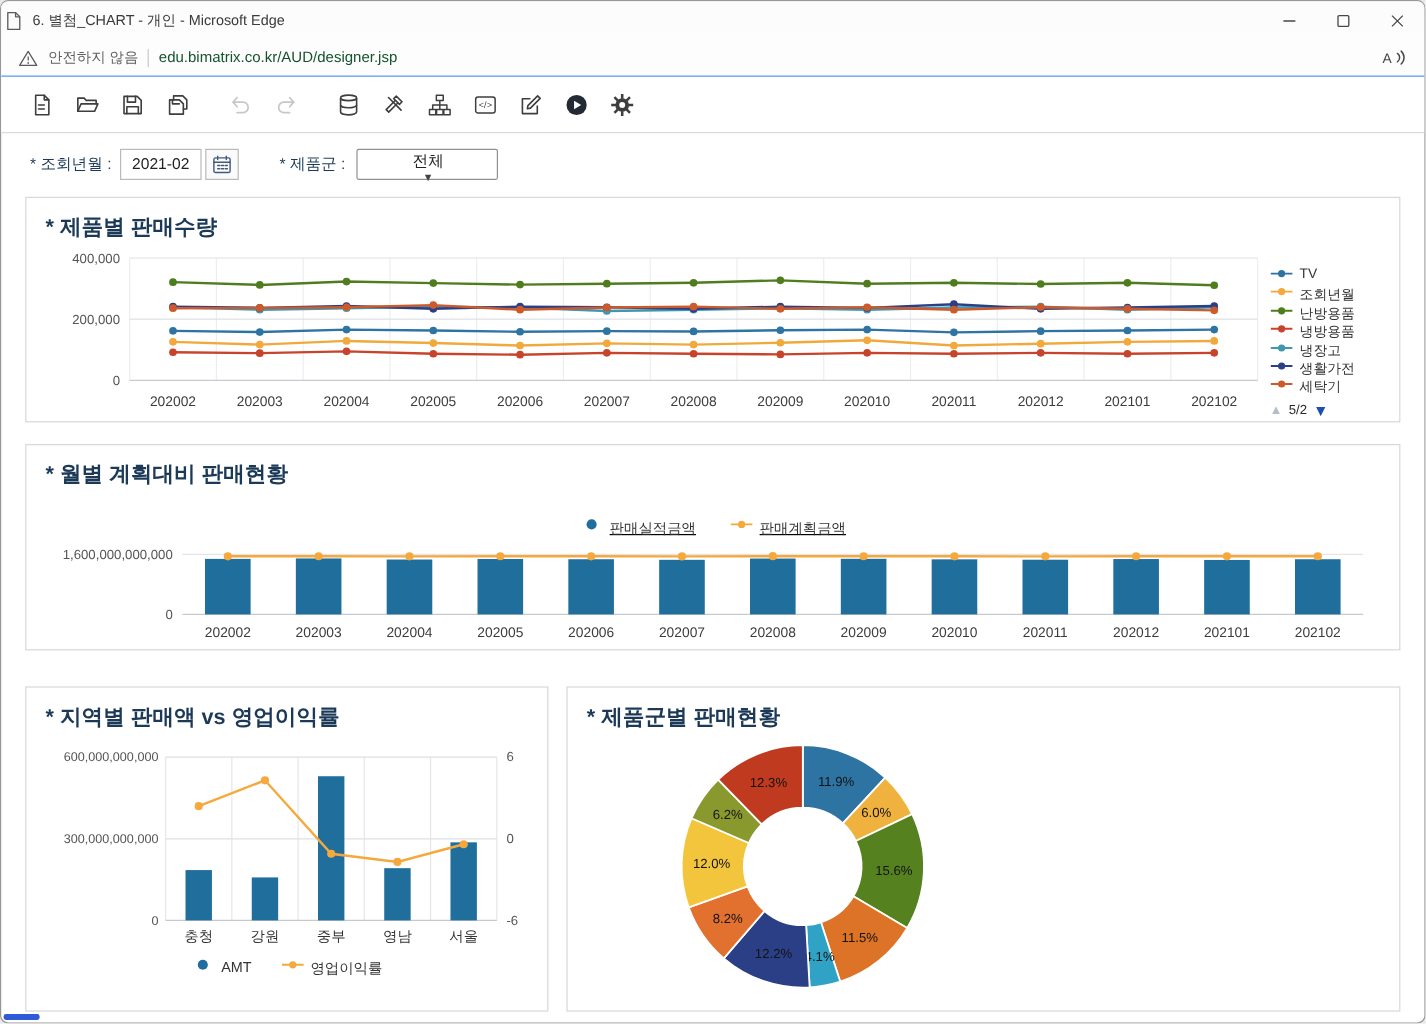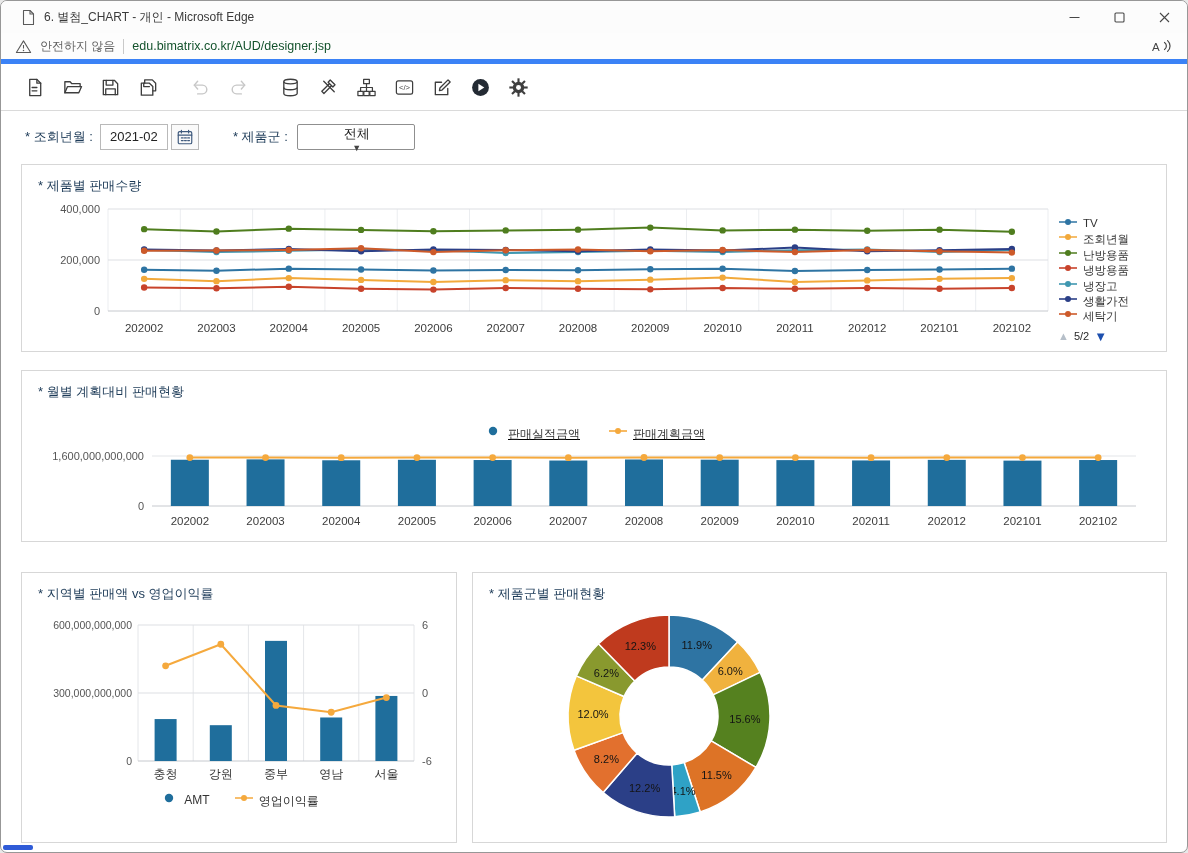--- a/index.html
+++ b/index.html
@@ -1,46 +1,46 @@
 <!DOCTYPE html>
 <html><head>
 <meta charset="utf-8">
 <style>
   *{margin:0;padding:0;box-sizing:border-box;}
   html,body{width:1188px;height:853px;overflow:hidden;}
   body{font-family:"Liberation Sans","DejaVu Sans",sans-serif;background:#e8e8e8;}
   .window{position:relative;width:1188px;height:853px;background:#ffffff;border:1px solid #979797;border-radius:7px;overflow:hidden;}
   
-  .titlebar{height:32px;display:flex;align-items:center;background:#fcfcfc;padding-left:20px;}
+  .titlebar{height:32px;display:flex;align-items:center;background:#fcfcfc;padding-left:3px;}
   .titlebar .doc-ic{width:15px;height:17px;margin-right:8px;flex:none;}
   .title-text{font-size:12px;color:#3a3a3a;flex:1;white-space:nowrap;overflow:hidden;}
   .win-controls{display:flex;height:32px;}
   .win-btn{width:45px;height:32px;display:flex;align-items:center;justify-content:center;cursor:pointer;}
   
-  .addressbar{height:31px;display:flex;align-items:center;padding:0 14px;border-bottom:5px solid #3b82f6;background:#fdfdfd;gap:8px;}
+  .addressbar{height:31px;display:flex;align-items:center;padding:0 14px;border-bottom:1px solid #3b82f6;background:#fdfdfd;gap:8px;}
   .sec-label{font-size:12px;color:#5f5f5f;white-space:nowrap;}
   .addr-divider{width:1px;height:15px;background:#c9c9c9;}
   .url-text{font-size:12.5px;color:#14532d;white-space:nowrap;flex:1;}
   
   .toolbar{height:47px;display:flex;align-items:center;padding-left:16px;background:#ffffff;border-bottom:1px solid #dadada;}
   .tbtn{width:34px;height:30px;display:flex;align-items:center;justify-content:center;margin-right:4px;cursor:pointer;border-radius:3px;}
   .tb-gap{width:14px;}
   .ic{width:21px;height:21px;}
   
   .filter-row{display:flex;align-items:center;margin:12px 0 0 24px;height:27px;}
   .filter-label{font-size:13px;color:#1c3a57;margin-right:7px;white-space:nowrap;}
   .date-input{width:68px;height:26px;border:1px solid #b9b9b9;text-align:center;font-size:13px;color:#222;font-family:"Liberation Sans","DejaVu Sans",sans-serif;}
   .cal-btn{width:28px;height:26px;border:1px solid #b9b9b9;background:#fafafa;display:flex;align-items:center;justify-content:center;margin-left:3px;cursor:pointer;}
   .sel-box{width:118px;height:26px;border:1px solid #8f8f8f;border-radius:2px;display:flex;align-items:center;padding:0 7px 0 9px;font-size:13px;color:#222;background:#fff;cursor:pointer;margin-left:2px;flex-direction:column;}
   .sel-box .sel-val{flex:1;}
   .sel-caret{font-size:9px;color:#444;}
   .filter-spacer{width:34px;}
   
   .panel{background:#fff;border:1px solid #d7d7d7;position:relative;}
-  .panel-title{padding:12px 0 0 16px;font-size:13px;font-weight:normal;color:#1c3a57;}
+  .panel-title{padding:12px 0 0 16px;font-size:18px;font-weight:bold;color:#1c3a57;}
   .panel1{margin:14px 20px 0 20px;height:188px;}
   .panel2{margin:18px 20px 0 20px;height:172px;}
   .bottom-row{display:flex;gap:15px;margin:30px 20px 0 20px;}
   .panel3{width:436px;height:271px;}
   .panel4{flex:1;height:271px;}
   .chart1-body{display:flex;padding:4px 4px 0 6px;}
   #chart1-svg{width:1030px;height:150px;flex:none;}
   .chart1-right{width:100px;padding-top:18px;display:flex;flex-direction:column;}
   .lg-item{display:flex;align-items:flex-start;gap:5px;font-size:11.5px;color:#333;height:15.4px;cursor:pointer;white-space:nowrap;}
   .pagination{display:flex;align-items:center;gap:5px;margin-top:4px;font-size:11px;color:#2a2a2a;}

